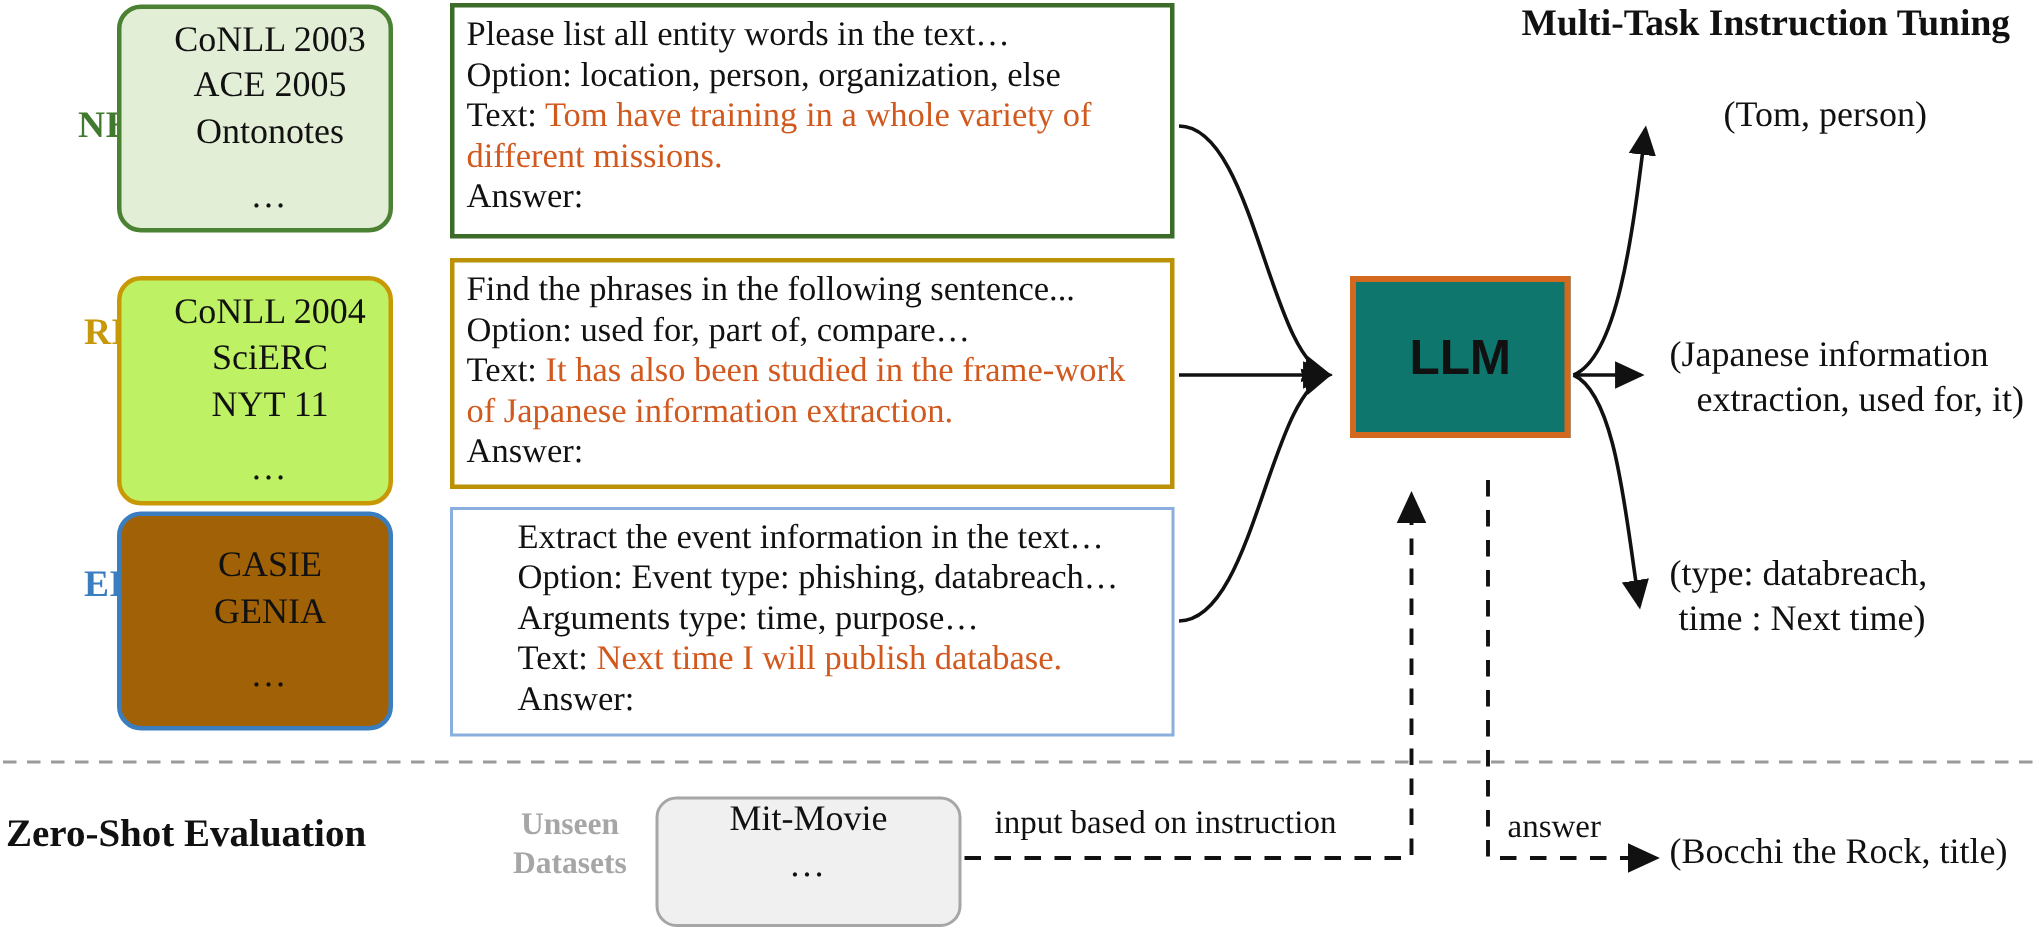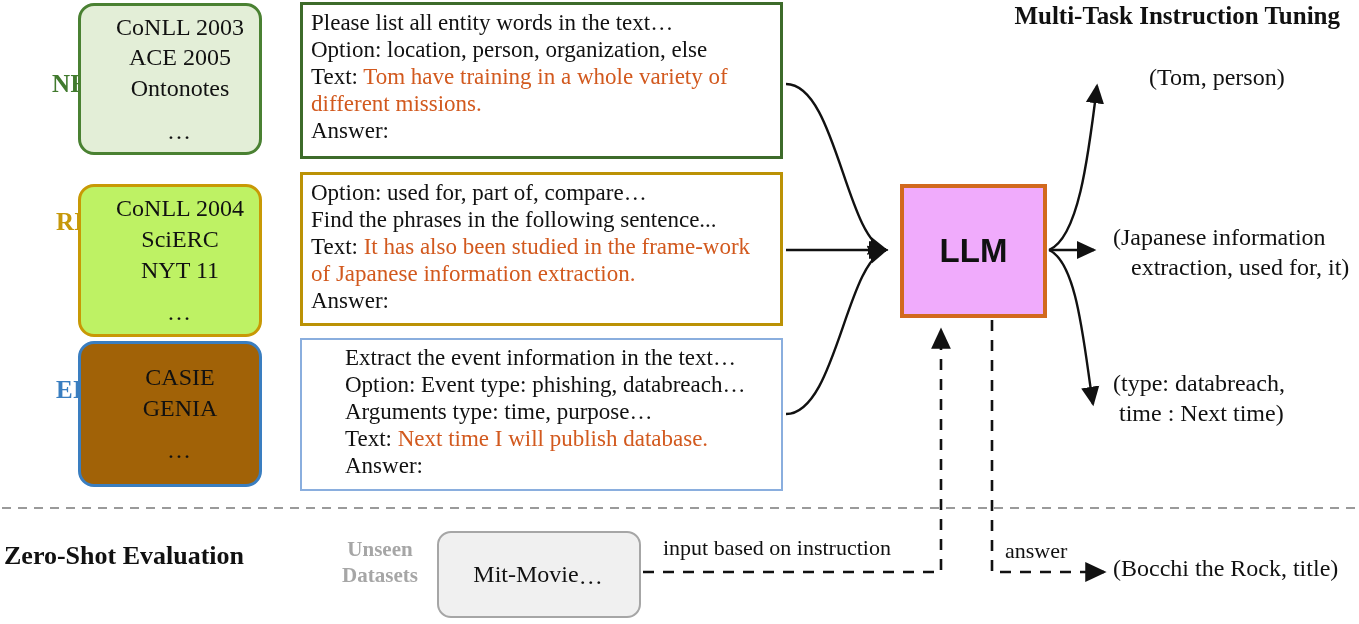--- a/index.html
+++ b/index.html
@@ -20,22 +20,22 @@
   #ds-ee {left:78px;top:341px;width:184px;height:146px;background:#a16207;border:3px solid #3a7ec0;}
   .ds-box .dots{font-size:24px;letter-spacing:2px;margin-top:12px;}
 
   .instr-box{position:absolute;box-sizing:border-box;background:#fff;
              padding:4px 8px 2px 8px;font-size:23px;line-height:1.175;color:#111;}
   #in-ner{left:300px;top:2px;width:483px;height:157px;border:3px solid #3d6b2a;}
   #in-re {left:300px;top:172px;width:483px;height:154px;border:3px solid #bb9205;}
   #in-ee {left:300px;top:338px;width:483px;height:153px;border:2px solid #8aaede;padding-left:43px;}
   .orange{color:#d2591e;}
 
-  #llm-box{position:absolute;left:900px;top:184px;width:147px;height:134px;
-           background:#f0abfc;border:4px solid #d2691e;box-sizing:border-box;
+  #llm-box{position:absolute;left:900px;top:184px;width:147px;height:108px;
+           background:#0f766e;border:4px solid #d2691e;box-sizing:border-box;
            display:flex;align-items:center;justify-content:center;
            font-family:"Liberation Sans","DejaVu Sans",sans-serif;
            font-weight:bold;font-size:33px;color:#111;}
 
   #title{position:absolute;left:940px;top:2px;width:400px;text-align:right;
          font-weight:bold;font-size:25px;color:#111;
          font-family:"Liberation Serif","DejaVu Serif",serif;}
 
   .out{position:absolute;font-size:24px;color:#111;line-height:1.25;}
   #out-ner{left:1113px;top:62px;margin-left:36px;}
@@ -43,21 +43,21 @@
   #out-re .l2{display:block;padding-left:18px;}
   #out-ee {left:1113px;top:368px;}
   #out-ee span{display:block;}
   #out-ee .l2,#out-ee .l3{padding-left:6px;}
 
   #zs-title{position:absolute;left:4px;top:541px;font-weight:bold;font-size:26px;color:#111;}
   #unseen{position:absolute;left:330px;top:536px;width:100px;text-align:center;
           font-weight:bold;font-size:21px;color:#a6a6a6;line-height:1.25;}
   #mit-box{position:absolute;left:437px;top:531px;width:204px;height:87px;
            background:#f0f0f0;border:2px solid #a6a6a6;border-radius:14px;box-sizing:border-box;
-           display:flex;flex-direction:row;align-items:center;justify-content:center;
+           display:flex;flex-direction:column;align-items:center;
            font-size:24px;color:#111;}
   #mit-box .dots{letter-spacing:2px;margin-top:4px;}
 
   #lbl-input{position:absolute;left:663px;top:535px;font-size:22px;color:#111;}
   #lbl-answer{position:absolute;left:1005px;top:538px;font-size:22px;color:#111;}
   #out-zs{position:absolute;left:1113px;top:555px;font-size:24px;color:#111;white-space:nowrap;}
 
   svg.overlay{position:absolute;left:0;top:0;width:1359px;height:624px;pointer-events:none;}
 </style>
 </head>
@@ -92,22 +92,22 @@
   </div>
 
   <div class="instr-box" id="in-ner">
     <div>Please list all entity words in the text…</div>
     <div>Option: location, person, organization, else</div>
     <div><span>Text: </span><span class="orange">Tom have training in a whole variety of different missions.</span></div>
     <div>Answer:</div>
   </div>
 
   <div class="instr-box" id="in-re">
+    <div>Find the phrases in the following sentence...</div>
     <div>Option: used for, part of, compare…</div>
-    <div>Find the phrases in the following sentence...</div>
     <div><span>Text: </span><span class="orange">It has also been studied in the frame-work of Japanese information extraction.</span></div>
     <div>Answer:</div>
   </div>
 
   <div class="instr-box" id="in-ee">
     <div>Extract the event information in the text…</div>
     <div>Option: Event type: phishing, databreach…</div>
     <div>Arguments type: time, purpose…</div>
     <div><span>Text: </span><span class="orange">Next time I will publish database.</span></div>
     <div>Answer:</div>

